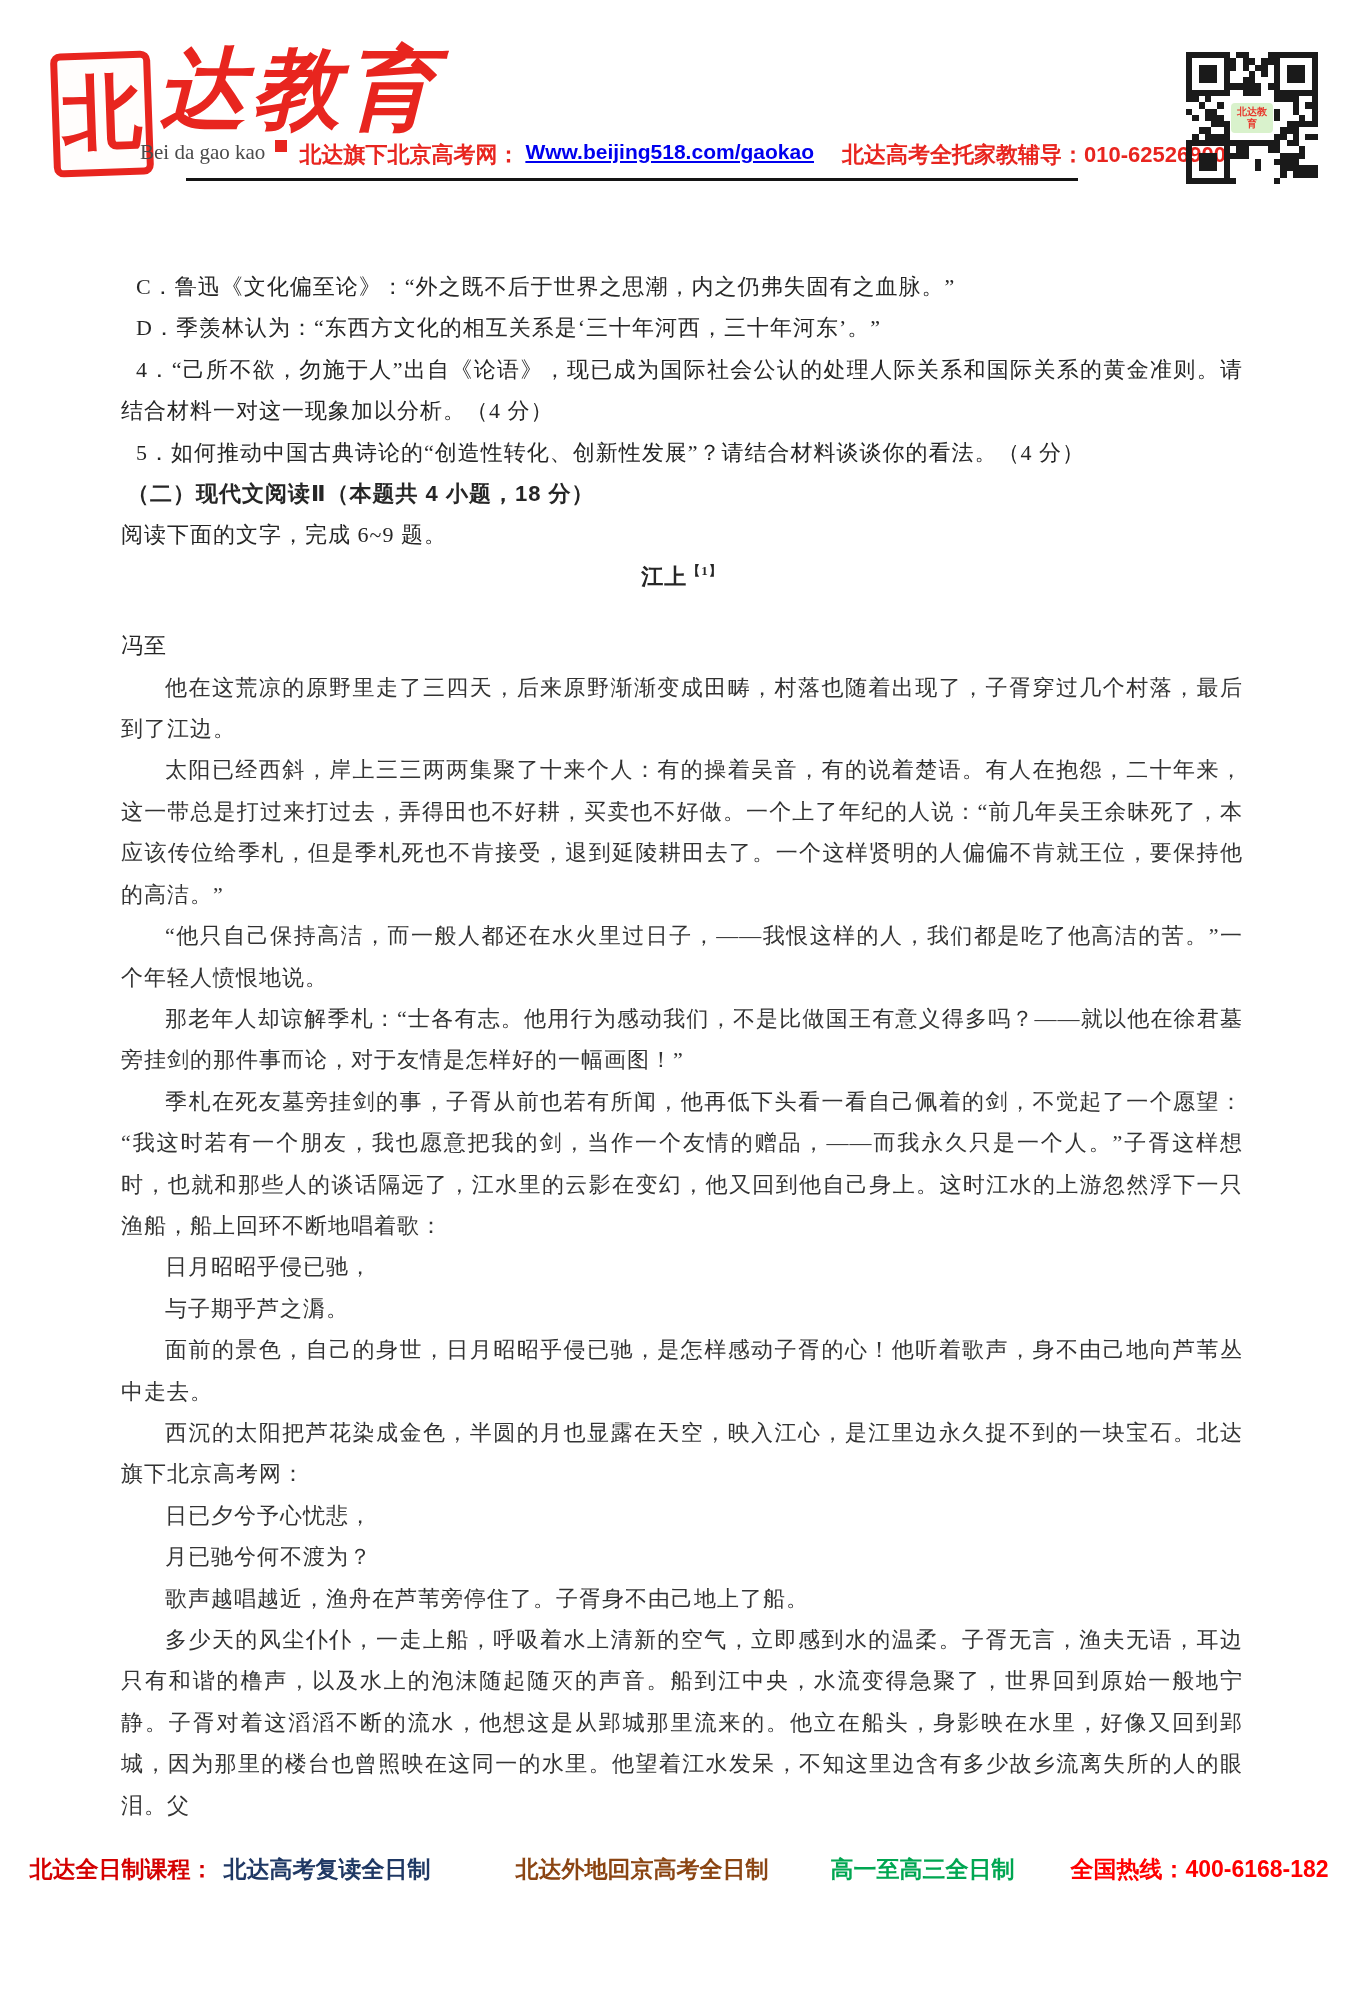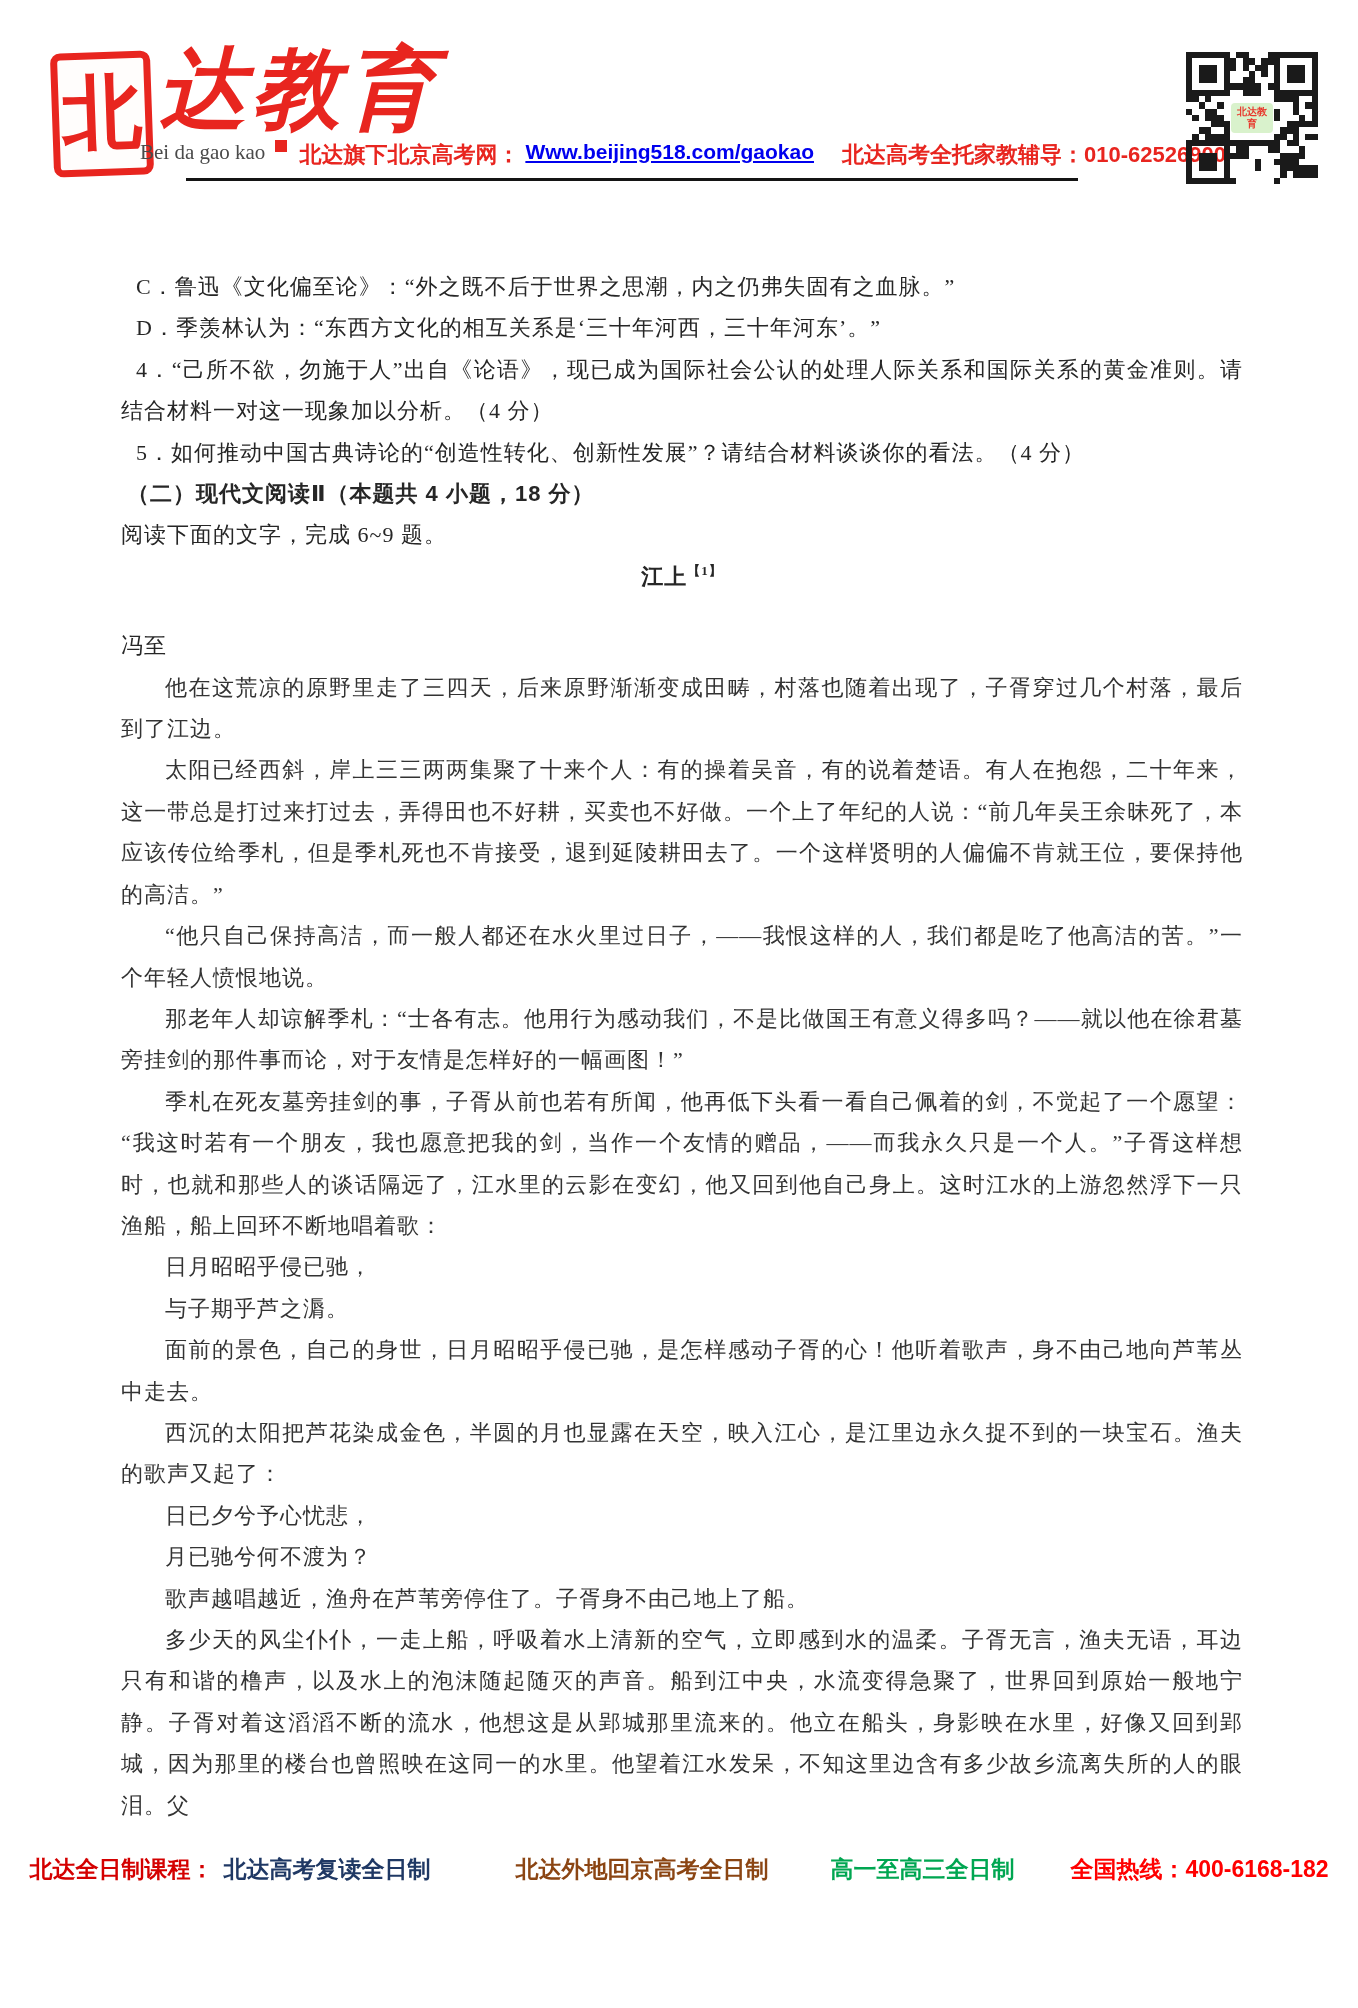--- a/index.html
+++ b/index.html
@@ -302,21 +302,21 @@
       <div class="line title-line">江上<sup>【1】</sup></div>
       <div class="line author-line">冯至</div>
       <div class="line para">他在这荒凉的原野里走了三四天，后来原野渐渐变成田畴，村落也随着出现了，子胥穿过几个村落，最后到了江边。</div>
       <div class="line para">太阳已经西斜，岸上三三两两集聚了十来个人：有的操着吴音，有的说着楚语。有人在抱怨，二十年来，这一带总是打过来打过去，弄得田也不好耕，买卖也不好做。一个上了年纪的人说：“前几年吴王余昧死了，本应该传位给季札，但是季札死也不肯接受，退到延陵耕田去了。一个这样贤明的人偏偏不肯就王位，要保持他的高洁。”</div>
       <div class="line para">“他只自己保持高洁，而一般人都还在水火里过日子，——我恨这样的人，我们都是吃了他高洁的苦。”一个年轻人愤恨地说。</div>
       <div class="line para">那老年人却谅解季札：“士各有志。他用行为感动我们，不是比做国王有意义得多吗？——就以他在徐君墓旁挂剑的那件事而论，对于友情是怎样好的一幅画图！”</div>
       <div class="line para">季札在死友墓旁挂剑的事，子胥从前也若有所闻，他再低下头看一看自己佩着的剑，不觉起了一个愿望：“我这时若有一个朋友，我也愿意把我的剑，当作一个友情的赠品，——而我永久只是一个人。”子胥这样想时，也就和那些人的谈话隔远了，江水里的云影在变幻，他又回到他自己身上。这时江水的上游忽然浮下一只渔船，船上回环不断地唱着歌：</div>
       <div class="line poem">日月昭昭乎侵已驰，</div>
       <div class="line poem">与子期乎芦之漘。</div>
       <div class="line para">面前的景色，自己的身世，日月昭昭乎侵已驰，是怎样感动子胥的心！他听着歌声，身不由己地向芦苇丛中走去。</div>
-      <div class="line para">西沉的太阳把芦花染成金色，半圆的月也显露在天空，映入江心，是江里边永久捉不到的一块宝石。渔夫的歌声又起了：</div>
+      <div class="line para">西沉的太阳把芦花染成金色，半圆的月也显露在天空，映入江心，是江里边永久捉不到的一块宝石。北达旗下北京高考网：</div>
       <div class="line poem">日已夕兮予心忧悲，</div>
       <div class="line poem">月已驰兮何不渡为？</div>
       <div class="line para">歌声越唱越近，渔舟在芦苇旁停住了。子胥身不由己地上了船。</div>
       <div class="line para">多少天的风尘仆仆，一走上船，呼吸着水上清新的空气，立即感到水的温柔。子胥无言，渔夫无语，耳边只有和谐的橹声，以及水上的泡沫随起随灭的声音。船到江中央，水流变得急聚了，世界回到原始一般地宁静。子胥对着这滔滔不断的流水，他想这是从郢城那里流来的。他立在船头，身影映在水里，好像又回到郢城，因为那里的楼台也曾照映在这同一的水里。他望着江水发呆，不知这里边含有多少故乡流离失所的人的眼泪。父</div>
     </main>
 
   <footer class="footer" id="footer">
       <span style="color: rgb(212, 0, 0);">北达全日制课程：</span>
       <span style="color: rgb(31, 56, 100);">北达高考复读全日制</span>
       <span style="color: rgb(139, 69, 19); margin-left: 45px;">北达外地回京高考全日制</span>

